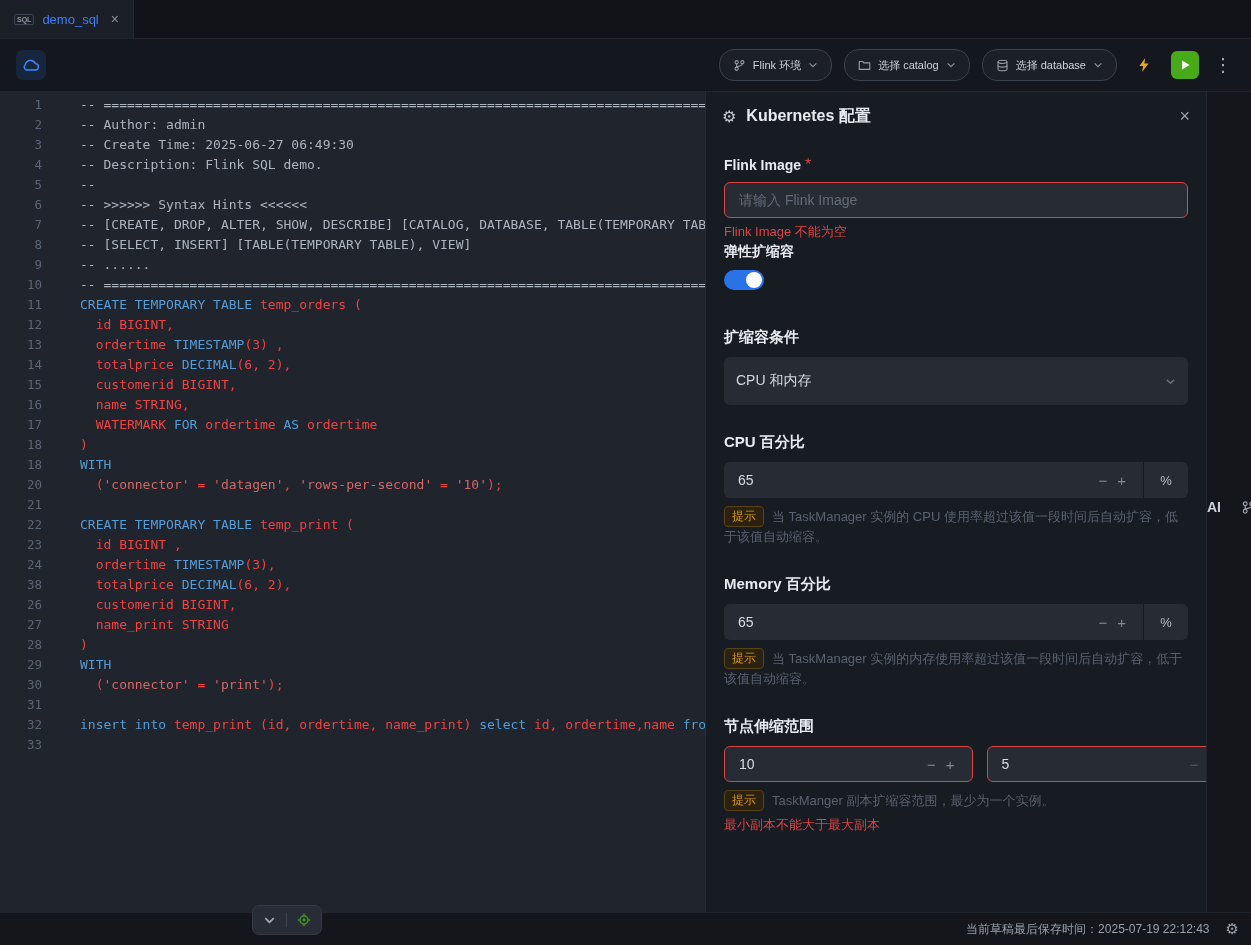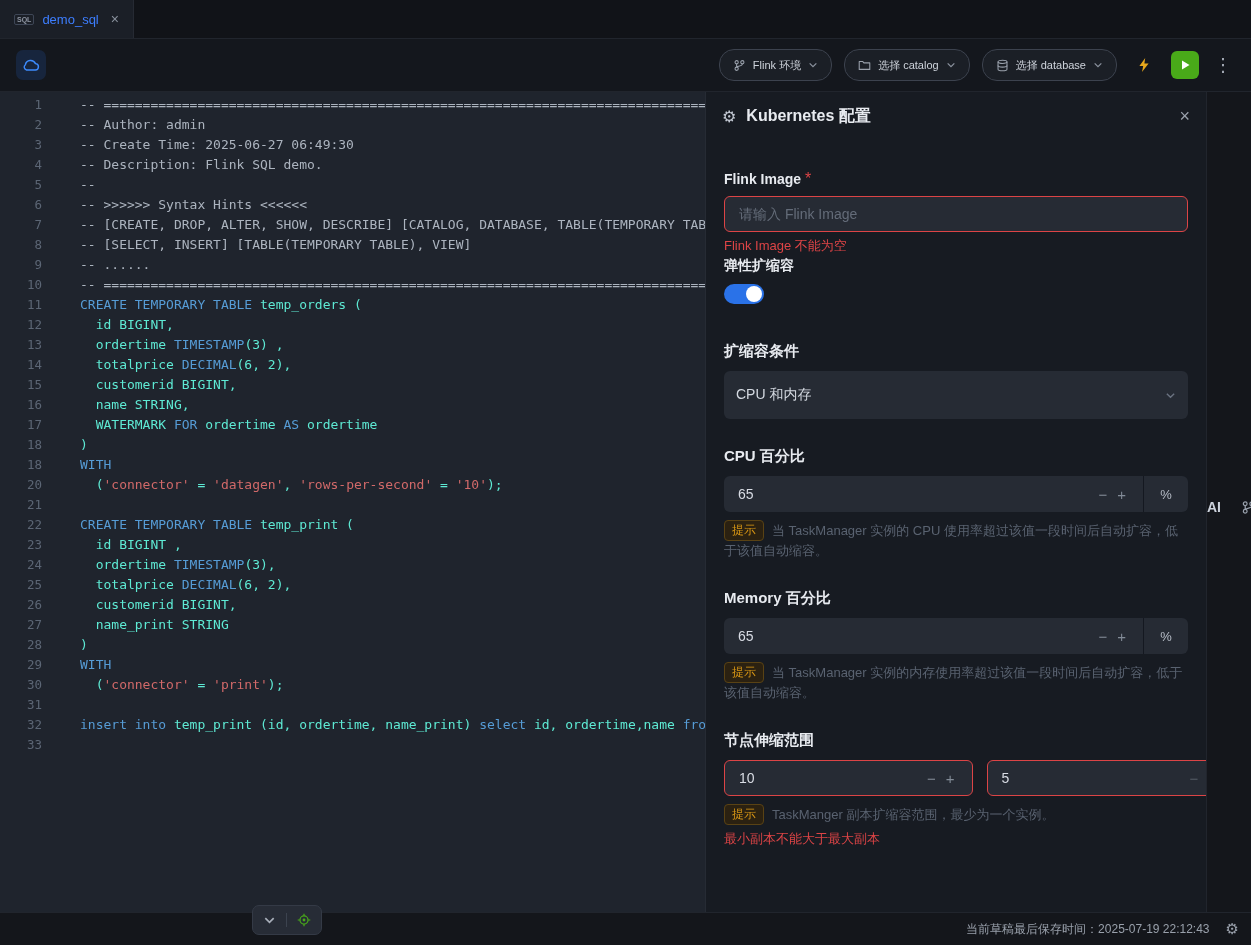--- a/index.html
+++ b/index.html
@@ -32,21 +32,21 @@
   .editor{flex:1;background:#1f242d;display:flex;overflow:hidden;min-width:0;}
   .gutter{width:58px;flex:none;padding-top:3px;text-align:right;
           font-family:"DejaVu Sans Mono","Liberation Mono",monospace;font-size:12.5px;line-height:20px;color:#5c6675;}
   .gutter .ln{padding-right:16px;height:20px;}
   .code{flex:1;padding-top:3px;padding-left:22px;font-family:"DejaVu Sans Mono","Liberation Mono",monospace;
         font-size:13px;line-height:20px;white-space:pre;overflow:hidden;color:#d8dce4;cursor:text;}
   .code-line{height:20px;}
   .tk-cm{color:#acb4bf;}
   .tk-kw{color:#569cd6;}
   .tk-str{color:#d16969;}
-  .tk-pl{color:#5eead4;}
+  .tk-pl{color:#ef4444;}
 
   
   .panel{width:500px;flex:none;background:#171b22;border-left:1px solid #262b34;display:flex;flex-direction:column;overflow:hidden;}
   .panel-header{height:48px;flex:none;display:flex;align-items:center;gap:10px;padding:0 16px;}
   .panel-gear{color:#c2c8d2;font-size:16px;}
   .panel-title{font-size:16px;font-weight:700;color:#e8ebf0;}
   .panel-close{margin-left:auto;color:#9aa1ac;font-size:18px;cursor:pointer;line-height:1;}
   .panel-body{flex:1;padding:2px 18px 14px;overflow:hidden;}
 
   .f-label{font-size:14px;font-weight:700;color:#e8ebf0;}
@@ -218,42 +218,42 @@
           <div class="ln">15</div>
           <div class="ln">16</div>
           <div class="ln">17</div>
           <div class="ln">18</div>
           <div class="ln">18</div>
           <div class="ln">20</div>
           <div class="ln">21</div>
           <div class="ln">22</div>
           <div class="ln">23</div>
           <div class="ln">24</div>
-          <div class="ln">25</div>
+          <div class="ln">38</div>
           <div class="ln">26</div>
           <div class="ln">27</div>
           <div class="ln">28</div>
           <div class="ln">29</div>
           <div class="ln">30</div>
           <div class="ln">31</div>
           <div class="ln">32</div>
           <div class="ln">33</div>
         </div>
       <div class="code"><div class="code-line"><span class="tk-cm">-- ====================================================================================================</span></div><div class="code-line"><span class="tk-cm">-- Author: admin</span></div><div class="code-line"><span class="tk-cm">-- Create Time: 2025-06-27 06:49:30</span></div><div class="code-line"><span class="tk-cm">-- Description: Flink SQL demo.</span></div><div class="code-line"><span class="tk-cm">--</span></div><div class="code-line"><span class="tk-cm">-- &gt;&gt;&gt;&gt;&gt;&gt; Syntax Hints &lt;&lt;&lt;&lt;&lt;&lt;</span></div><div class="code-line"><span class="tk-cm">-- [CREATE, DROP, ALTER, SHOW, DESCRIBE] [CATALOG, DATABASE, TABLE(TEMPORARY TABLE), VIEW, FUNCTION]</span></div><div class="code-line"><span class="tk-cm">-- [SELECT, INSERT] [TABLE(TEMPORARY TABLE), VIEW]</span></div><div class="code-line"><span class="tk-cm">-- ......</span></div><div class="code-line"><span class="tk-cm">-- ====================================================================================================</span></div><div class="code-line"><span class="tk-kw">CREATE TEMPORARY TABLE</span><span class="tk-pl"> temp_orders (</span></div><div class="code-line"><span class="tk-pl">  id BIGINT,</span></div><div class="code-line"><span class="tk-pl">  ordertime </span><span class="tk-kw">TIMESTAMP</span><span class="tk-pl">(3) ,</span></div><div class="code-line"><span class="tk-pl">  totalprice </span><span class="tk-kw">DECIMAL</span><span class="tk-pl">(6, 2),</span></div><div class="code-line"><span class="tk-pl">  customerid BIGINT,</span></div><div class="code-line"><span class="tk-pl">  name STRING,</span></div><div class="code-line"><span class="tk-pl">  WATERMARK </span><span class="tk-kw">FOR</span><span class="tk-pl"> ordertime </span><span class="tk-kw">AS</span><span class="tk-pl"> ordertime</span></div><div class="code-line"><span class="tk-pl">)</span></div><div class="code-line"><span class="tk-kw">WITH</span></div><div class="code-line"><span class="tk-pl">  (</span><span class="tk-str">'connector'</span><span class="tk-pl"> = </span><span class="tk-str">'datagen'</span><span class="tk-pl">, </span><span class="tk-str">'rows-per-second'</span><span class="tk-pl"> = </span><span class="tk-str">'10'</span><span class="tk-pl">);</span></div><div class="code-line"></div><div class="code-line"><span class="tk-kw">CREATE TEMPORARY TABLE</span><span class="tk-pl"> temp_print (</span></div><div class="code-line"><span class="tk-pl">  id BIGINT ,</span></div><div class="code-line"><span class="tk-pl">  ordertime </span><span class="tk-kw">TIMESTAMP</span><span class="tk-pl">(3),</span></div><div class="code-line"><span class="tk-pl">  totalprice </span><span class="tk-kw">DECIMAL</span><span class="tk-pl">(6, 2),</span></div><div class="code-line"><span class="tk-pl">  customerid BIGINT,</span></div><div class="code-line"><span class="tk-pl">  name_print STRING</span></div><div class="code-line"><span class="tk-pl">)</span></div><div class="code-line"><span class="tk-kw">WITH</span></div><div class="code-line"><span class="tk-pl">  (</span><span class="tk-str">'connector'</span><span class="tk-pl"> = </span><span class="tk-str">'print'</span><span class="tk-pl">);</span></div><div class="code-line"></div><div class="code-line"><span class="tk-kw">insert into</span><span class="tk-pl"> temp_print (id, ordertime, name_print) </span><span class="tk-kw">select</span><span class="tk-pl"> id, ordertime,name </span><span class="tk-kw">from</span></div><div class="code-line"></div></div>
     </div>
 
     <div class="panel">
       <div class="panel-header">
         <span class="panel-gear">⚙</span>
         <span class="panel-title">Kubernetes 配置</span>
         <span class="panel-close">×</span>
       </div>
 
       <div class="panel-body">
-        <div style="margin-top:28px;">
+        <div style="margin-top:14px;">
           <span class="f-label">Flink Image</span><span class="req">*</span>
         </div>
         <div class="text-input">
           <input placeholder="请输入 Flink Image" style="">
         </div>
         <div class="err">Flink Image 不能为空</div>
 
         <div class="f-label elastic-label">弹性扩缩容</div>
         <div class="switch">
           <div class="knob"></div>

